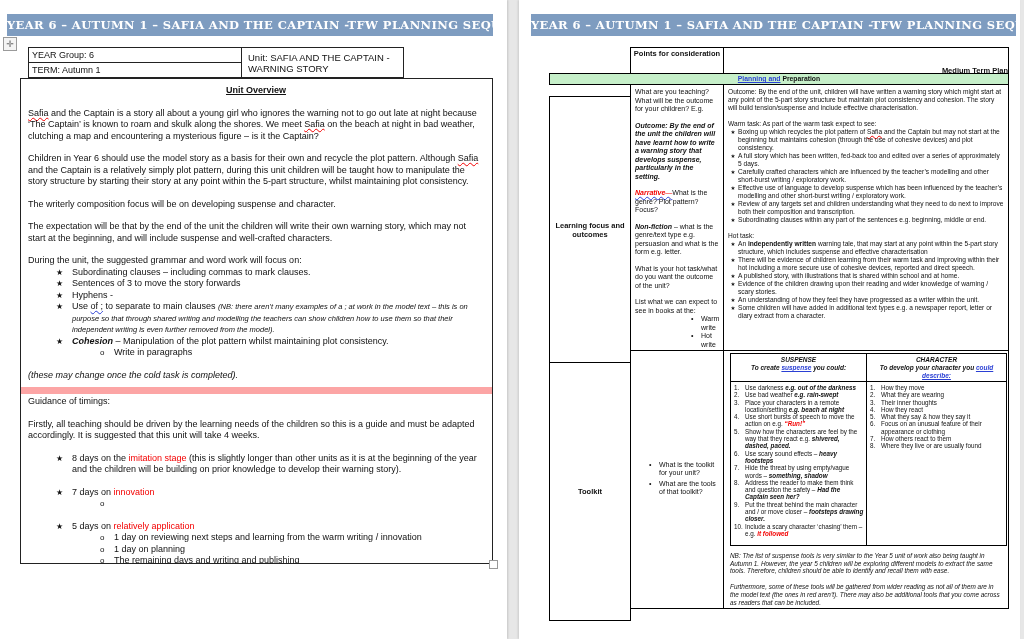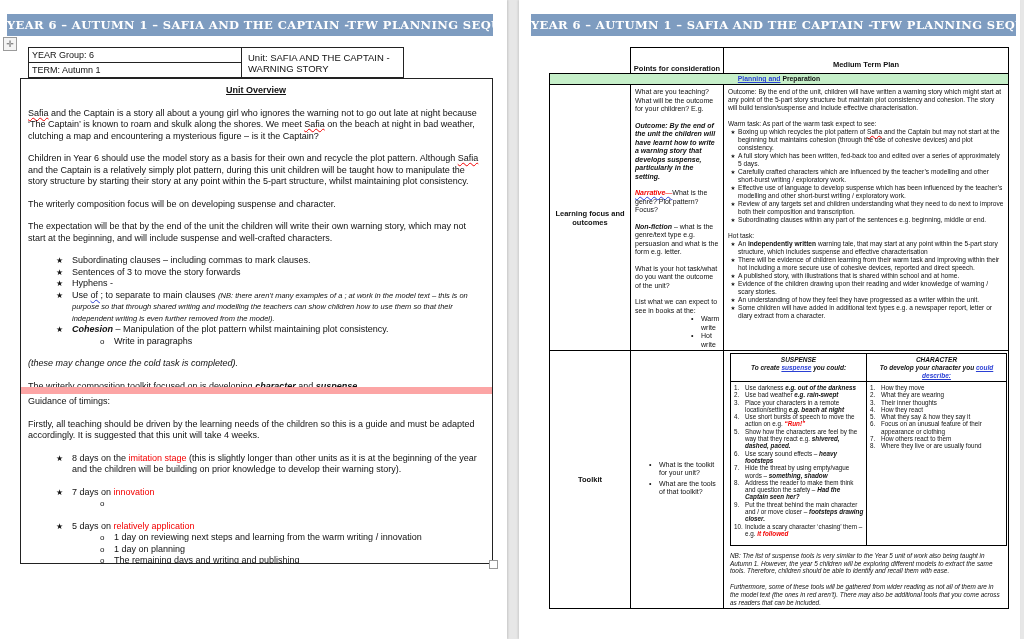--- a/index.html
+++ b/index.html
@@ -43,31 +43,31 @@
   .li.star .mk{font-size:8px;line-height:11.5px;}
   .li.circ .mk{font-size:8px;line-height:11.5px;width:14px;}
   .ml26{margin-left:26px;}
   .ml70{margin-left:70px;}
   .gap{height:11px;}
   .resizehandle{position:absolute;left:489px;top:560px;width:7px;height:7px;background:#fff;border:1px solid #999;cursor:nwse-resize;}
 
   
   .rt{position:absolute;left:30px;top:47px;width:460px;height:561px;}
   .cell{position:absolute;border:1px solid #000;box-sizing:border-box;background:#fff;}
-  .hc2{left:81px;top:0;width:94px;height:27px;font-size:7.5px;font-weight:bold;text-align:center;line-height:9px;padding-top:16px;}
-  .hc3{left:174px;top:0;width:286px;height:27px;font-size:7.5px;font-weight:bold;text-align:center;line-height:9px;padding-top:12px;}
+  .hc2{left:81px;top:0;width:94px;height:27px;font-size:7.5px;font-weight:bold;text-align:center;line-height:9px;padding-top:1px;}
+  .hc3{left:174px;top:0;width:286px;height:27px;font-size:7.5px;font-weight:bold;text-align:right;line-height:9px;padding-top:18px;}
   .grow{left:0;top:26px;width:460px;height:12px;background:#c6efc9;font-size:6.8px;font-weight:bold;text-align:center;line-height:10px;}
   .r1c1{left:0;top:37px;width:82px;height:267px;}
   .r1c2{left:81px;top:37px;width:94px;height:267px;}
   .r1c3{left:174px;top:37px;width:286px;height:267px;}
   .r2c1{left:0;top:303px;width:82px;height:259px;}
   .r2c2{left:81px;top:303px;width:94px;height:259px;}
   .r2c3{left:174px;top:303px;width:286px;height:259px;}
   .lblcell{display:flex;align-items:center;justify-content:center;text-align:center;
-      font-size:7.5px;font-weight:bold;line-height:9px;padding:2px;}
+      font-size:7.5px;font-weight:bold;line-height:9px;padding:2px;margin-top:12px;}
   .conscell{font-size:7px;line-height:8.5px;padding:3px 3px 0 4px;overflow:hidden;}
   .conscell .p{margin:0 0 8px 0;}
   .mtp{font-size:6.6px;line-height:8px;padding:3px 4px 0 4px;overflow:hidden;}
   .mtp .p{margin:0 0 8px 0;}
   .mtp .p.m0{margin-bottom:0;}
   .mli{display:flex;}
   .mli .mk{flex:none;width:10px;font-size:5.5px;line-height:8px;text-align:center;}
   .cli{display:flex;margin-left:56px;}
   .cli .mk{flex:none;width:10px;font-size:7px;line-height:8.5px;}
   .tli{display:flex;margin:0 0 2px 16px;}
@@ -107,20 +107,21 @@
   </tbody>
     </table>
 
   <div class="ovbox">
     <div class="sec1">
       <div class="ov-h">Unit Overview</div>
       <p class="p"><span class="sqr">Safia</span><span> and the Captain is a story all about a young girl who ignores the warning not to go out late at night because ‘The Captain’ is known to roam and skulk along the shores. We meet </span><span class="sqr">Safia</span><span> on the beach at night in bad weather, clutching a map and encountering a mysterious figure – is it the Captain?</span></p>
       <p class="p"><span>Children in Year 6 should use the model story as a basis for their own and recycle the plot pattern. Although </span><span class="sqr">Safia</span><span> and the Captain is a relatively simply plot pattern, during this unit children will be taught how to manipulate the story structure by starting their story at any point within the 5-part structure, whilst maintaining plot consistency.</span></p>
       <p class="p"><span>The writerly composition focus will be on developing suspense and character.</span></p>
       <p class="p"><span>The expectation will be that by the end of the unit the children will write their own warning story, which may not start at the beginning, and will include suspense and well-crafted characters.</span></p>
+      <p class="p tight"><span>During the unit, the suggested grammar and word work will focus on:</span></p>
       <div class="li star ml26">
           <span class="mk">★</span>
           <span class="tx"><span>Subordinating clauses – including commas to mark clauses.</span></span>
         </div>
       <div class="li star ml26">
           <span class="mk">★</span>
           <span class="tx"><span>Sentences of 3 to move the story forwards</span></span>
         </div>
       <div class="li star ml26">
           <span class="mk">★</span>

